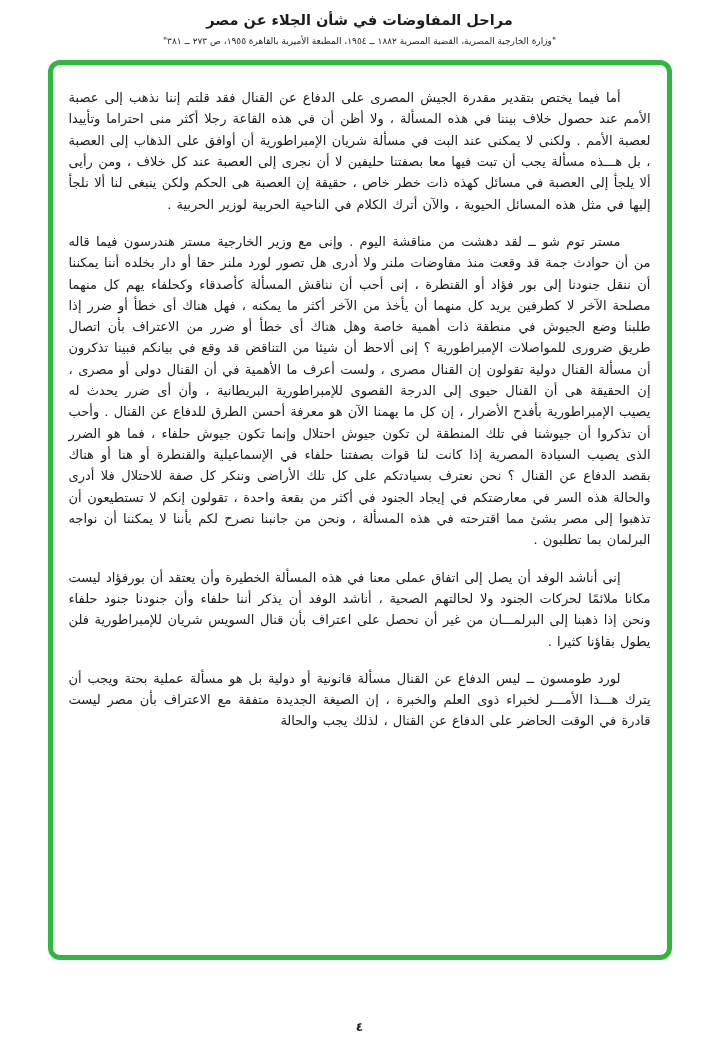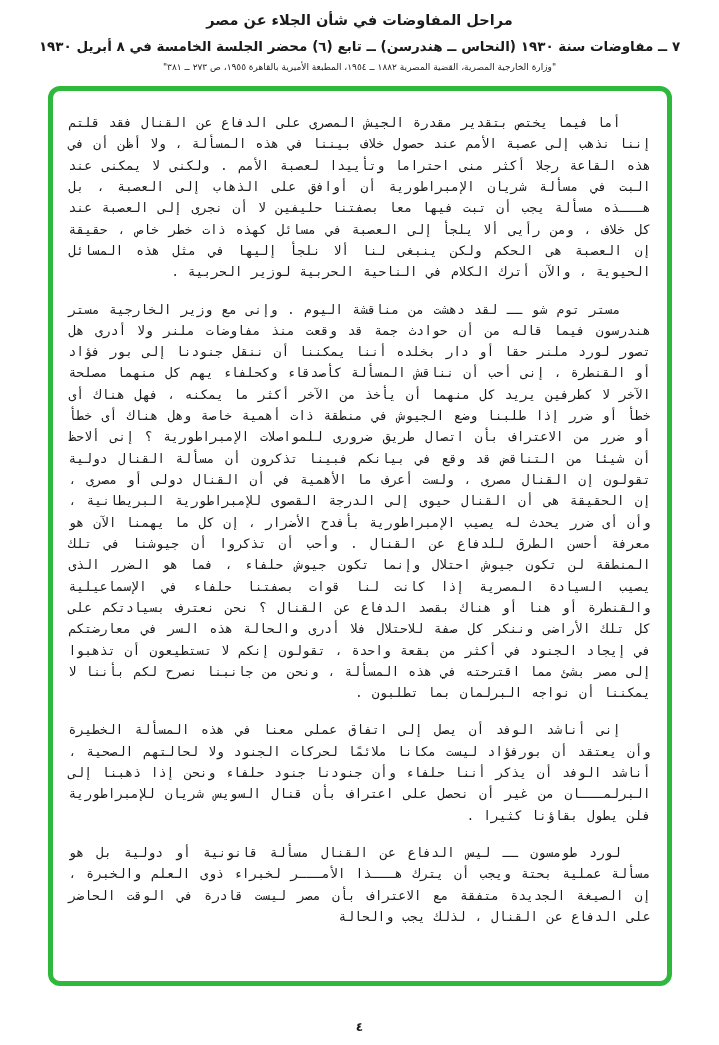--- a/index.html
+++ b/index.html
@@ -73,25 +73,24 @@
     font-weight: bold;
   }
 </style>
 </head>
 <body>
 
 <div class="page" style="color: rgb(27, 27, 27); background: rgb(255, 255, 255);">
 
   <header class="page-header">
     <h1 class="doc-title">مراحل المفاوضات في شأن الجلاء عن مصر</h1>
-    <h2 class="doc-subtitle">٧ ــ مفاوضات سنة ١٩٣٠ (النحاس ــ هندرسن) ــ تابع (٦) محضر الجلسة الخامسة في ٨ أبريل ١٩٣٠</h2>
     <div class="doc-source">"وزارة الخارجية المصرية، القضية المصرية ١٨٨٢ ــ ١٩٥٤، المطبعة الأميرية بالقاهرة ١٩٥٥، ص ٢٧٣ ــ ٣٨١"</div>
   </header>
 
-  <div class="content-frame" id="content-frame" style="border-color: rgb(46, 184, 60); font-family: Liberation Mono, monospace;">
+  <div class="content-frame" id="content-frame" style="border-color: rgb(46, 184, 60);">
     <p>أما فيما يختص بتقدير مقدرة الجيش المصرى على الدفاع عن القنال فقد قلتم إننا نذهب إلى عصبة الأمم عند حصول خلاف بيننا في هذه المسألة ، ولا أظن أن في هذه القاعة رجلا أكثر منى احتراما وتأييدا لعصبة الأمم . ولكنى لا يمكنى عند البت في مسألة شريان الإمبراطورية أن أوافق على الذهاب إلى العصبة ، بل هـــذه مسألة يجب أن تبت فيها معا بصفتنا حليفين لا أن نجرى إلى العصبة عند كل خلاف ، ومن رأيى ألا يلجأ إلى العصبة في مسائل كهذه ذات خطر خاص ، حقيقة إن العصبة هى الحكم ولكن ينبغى لنا ألا نلجأ إليها في مثل هذه المسائل الحيوية ، والآن أترك الكلام في الناحية الحربية لوزير الحربية .</p>
     <p>مستر توم شو ــ لقد دهشت من مناقشة اليوم . وإنى مع وزير الخارجية مستر هندرسون فيما قاله من أن حوادث جمة قد وقعت منذ مفاوضات ملنر ولا أدرى هل تصور لورد ملنر حقا أو دار بخلده أننا يمكننا أن ننقل جنودنا إلى بور فؤاد أو القنطرة ، إنى أحب أن نناقش المسألة كأصدقاء وكحلفاء يهم كل منهما مصلحة الآخر لا كطرفين يريد كل منهما أن يأخذ من الآخر أكثر ما يمكنه ، فهل هناك أى خطأ أو ضرر إذا طلبنا وضع الجيوش في منطقة ذات أهمية خاصة وهل هناك أى خطأ أو ضرر من الاعتراف بأن اتصال طريق ضرورى للمواصلات الإمبراطورية ؟ إنى ألاحظ أن شيئا من التناقض قد وقع في بيانكم فبينا تذكرون أن مسألة القنال دولية تقولون إن القنال مصرى ، ولست أعرف ما الأهمية في أن القنال دولى أو مصرى ، إن الحقيقة هى أن القنال حيوى إلى الدرجة القصوى للإمبراطورية البريطانية ، وأن أى ضرر يحدث له يصيب الإمبراطورية بأفدح الأضرار ، إن كل ما يهمنا الآن هو معرفة أحسن الطرق للدفاع عن القنال . وأحب أن تذكروا أن جيوشنا في تلك المنطقة لن تكون جيوش احتلال وإنما تكون جيوش حلفاء ، فما هو الضرر الذى يصيب السيادة المصرية إذا كانت لنا قوات بصفتنا حلفاء في الإسماعيلية والقنطرة أو هنا أو هناك بقصد الدفاع عن القنال ؟ نحن نعترف بسيادتكم على كل تلك الأراضى وننكر كل صفة للاحتلال فلا أدرى والحالة هذه السر في معارضتكم في إيجاد الجنود في أكثر من بقعة واحدة ، تقولون إنكم لا تستطيعون أن تذهبوا إلى مصر بشئ مما اقترحته في هذه المسألة ، ونحن من جانبنا نصرح لكم بأننا لا يمكننا أن نواجه البرلمان بما تطلبون .</p>
     <p>إنى أناشد الوفد أن يصل إلى اتفاق عملى معنا في هذه المسألة الخطيرة وأن يعتقد أن بورفؤاد ليست مكانا ملائمًا لحركات الجنود ولا لحالتهم الصحية ، أناشد الوفد أن يذكر أننا حلفاء وأن جنودنا جنود حلفاء ونحن إذا ذهبنا إلى البرلمـــان من غير أن نحصل على اعتراف بأن قنال السويس شريان للإمبراطورية فلن يطول بقاؤنا كثيرا .</p>
     <p>لورد طومسون ــ ليس الدفاع عن القنال مسألة قانونية أو دولية بل هو مسألة عملية بحتة ويجب أن يترك هـــذا الأمـــر لخبراء ذوى العلم والخبرة ، إن الصيغة الجديدة متفقة مع الاعتراف بأن مصر ليست قادرة في الوقت الحاضر على الدفاع عن القنال ، لذلك يجب والحالة</p>
   </div>
 
   <footer class="page-footer">
     <span class="page-number">٤</span>
   </footer>
 

